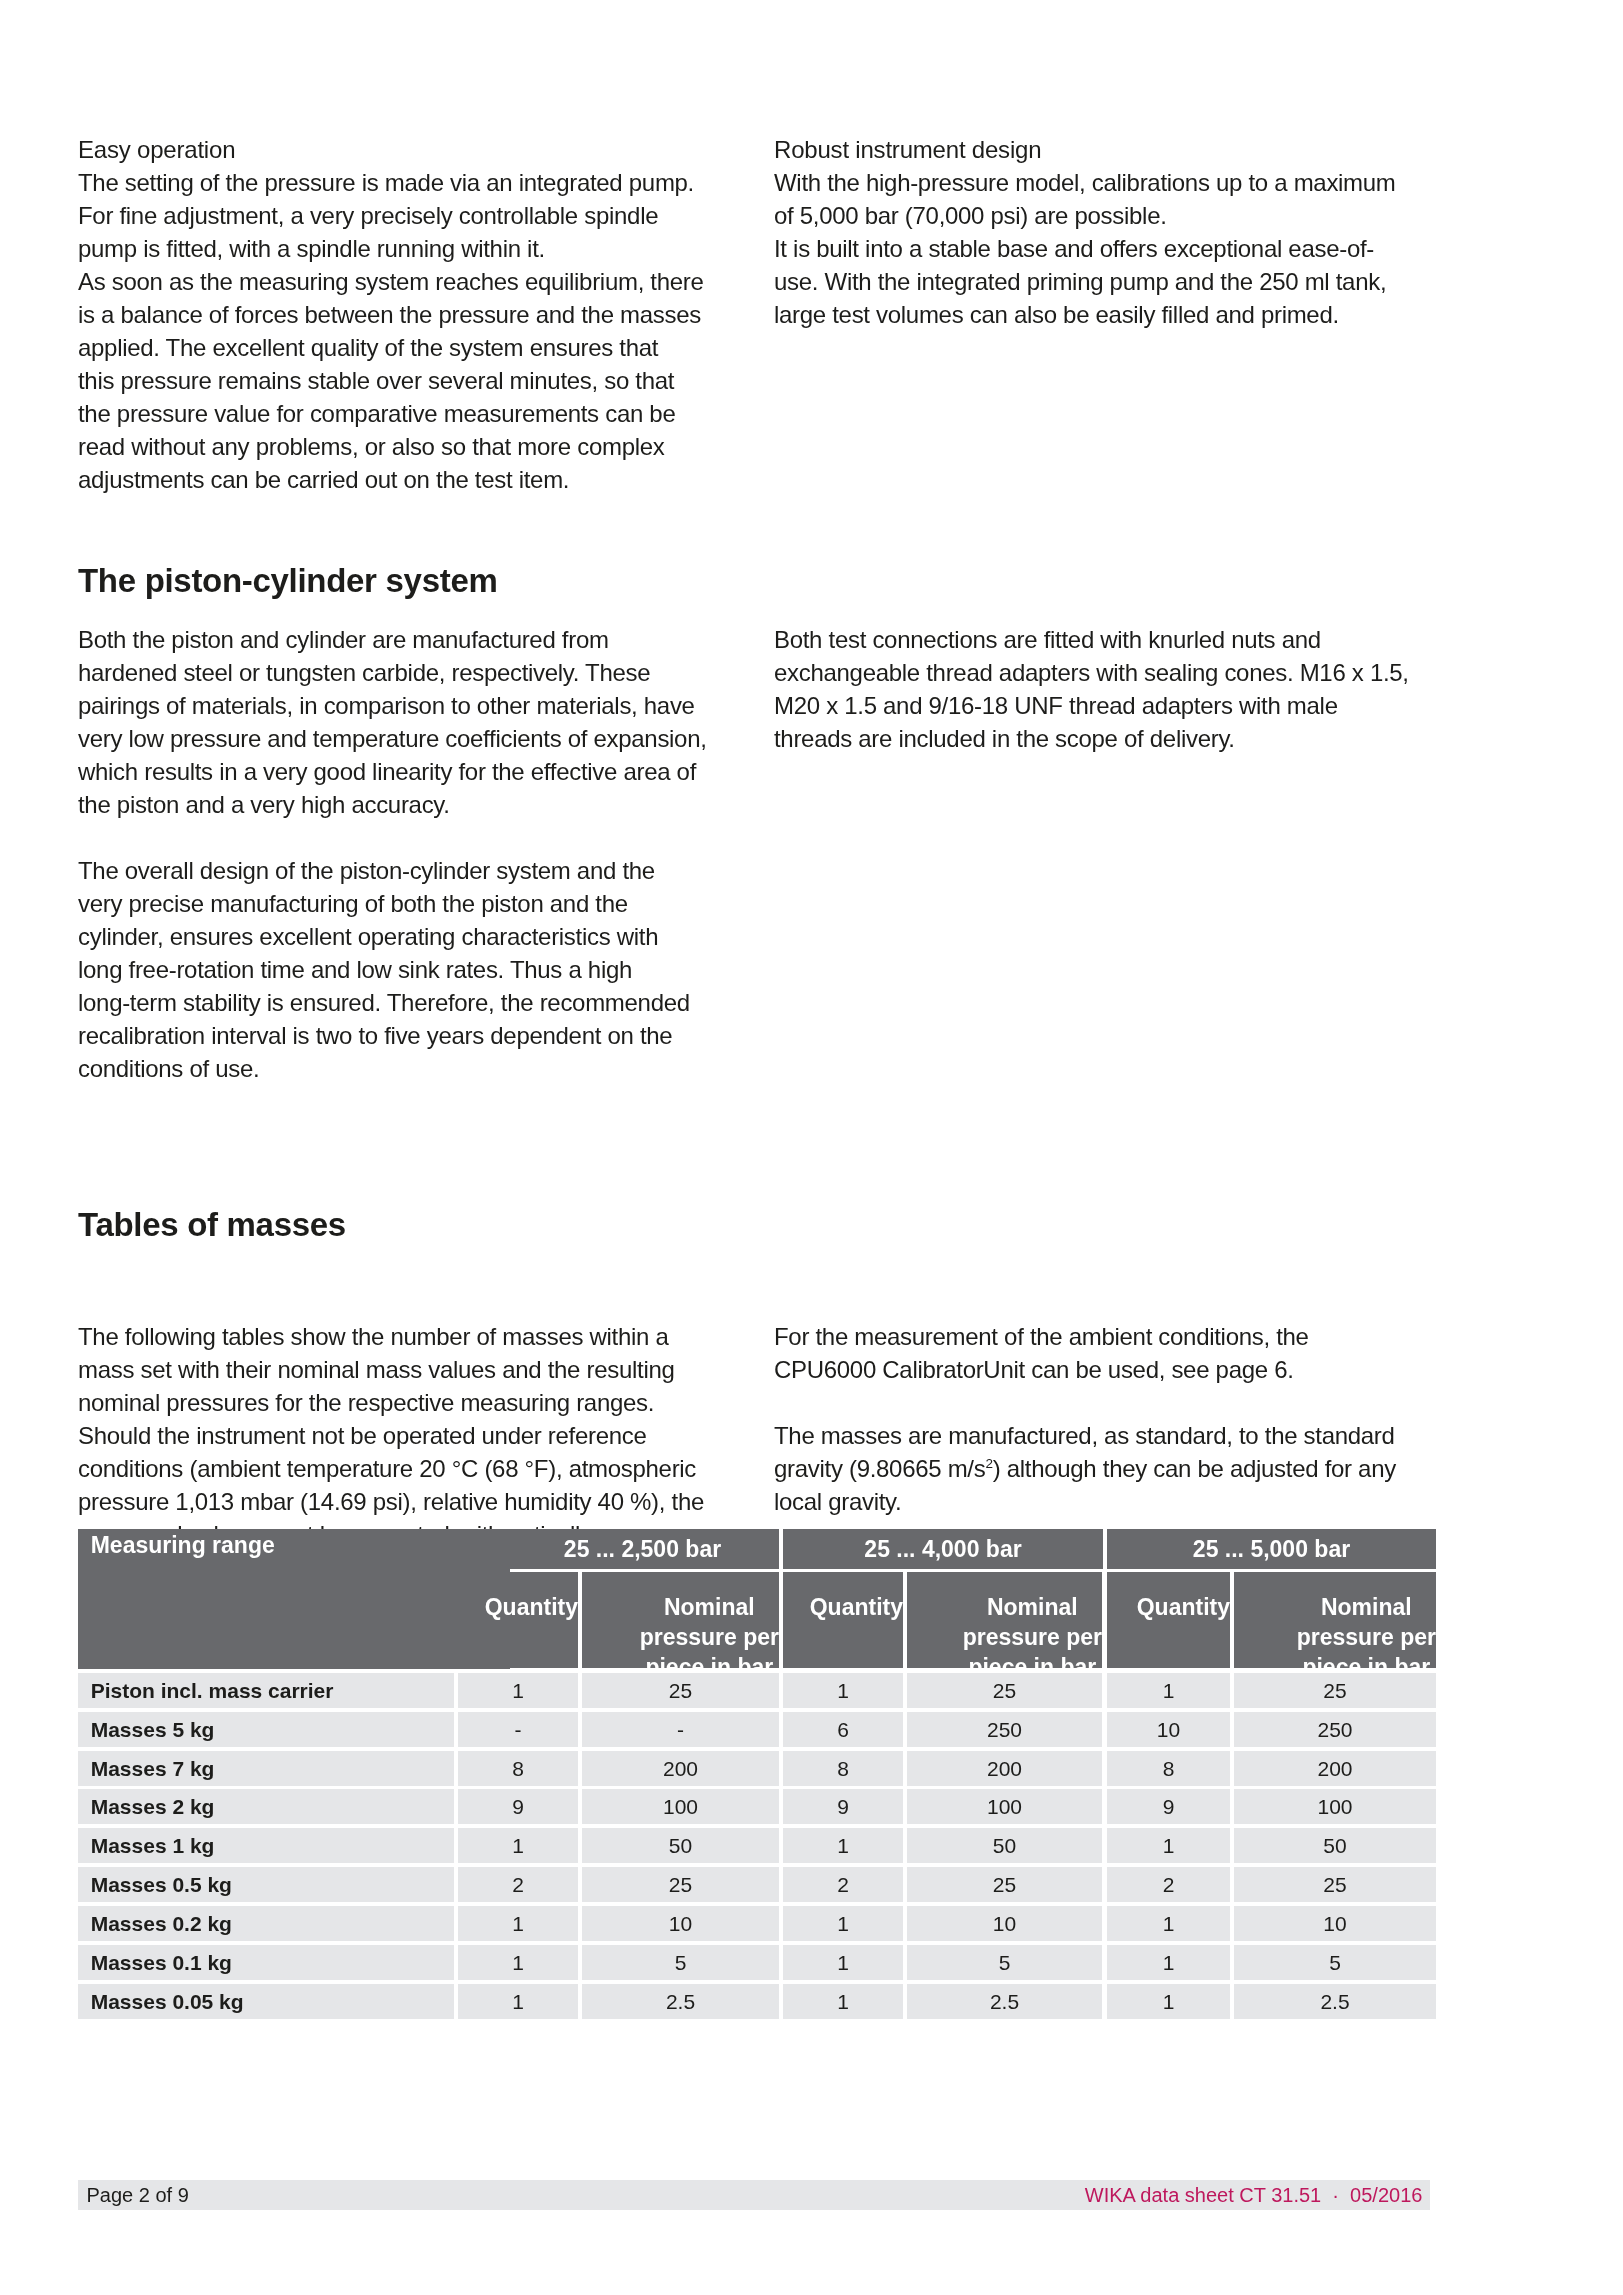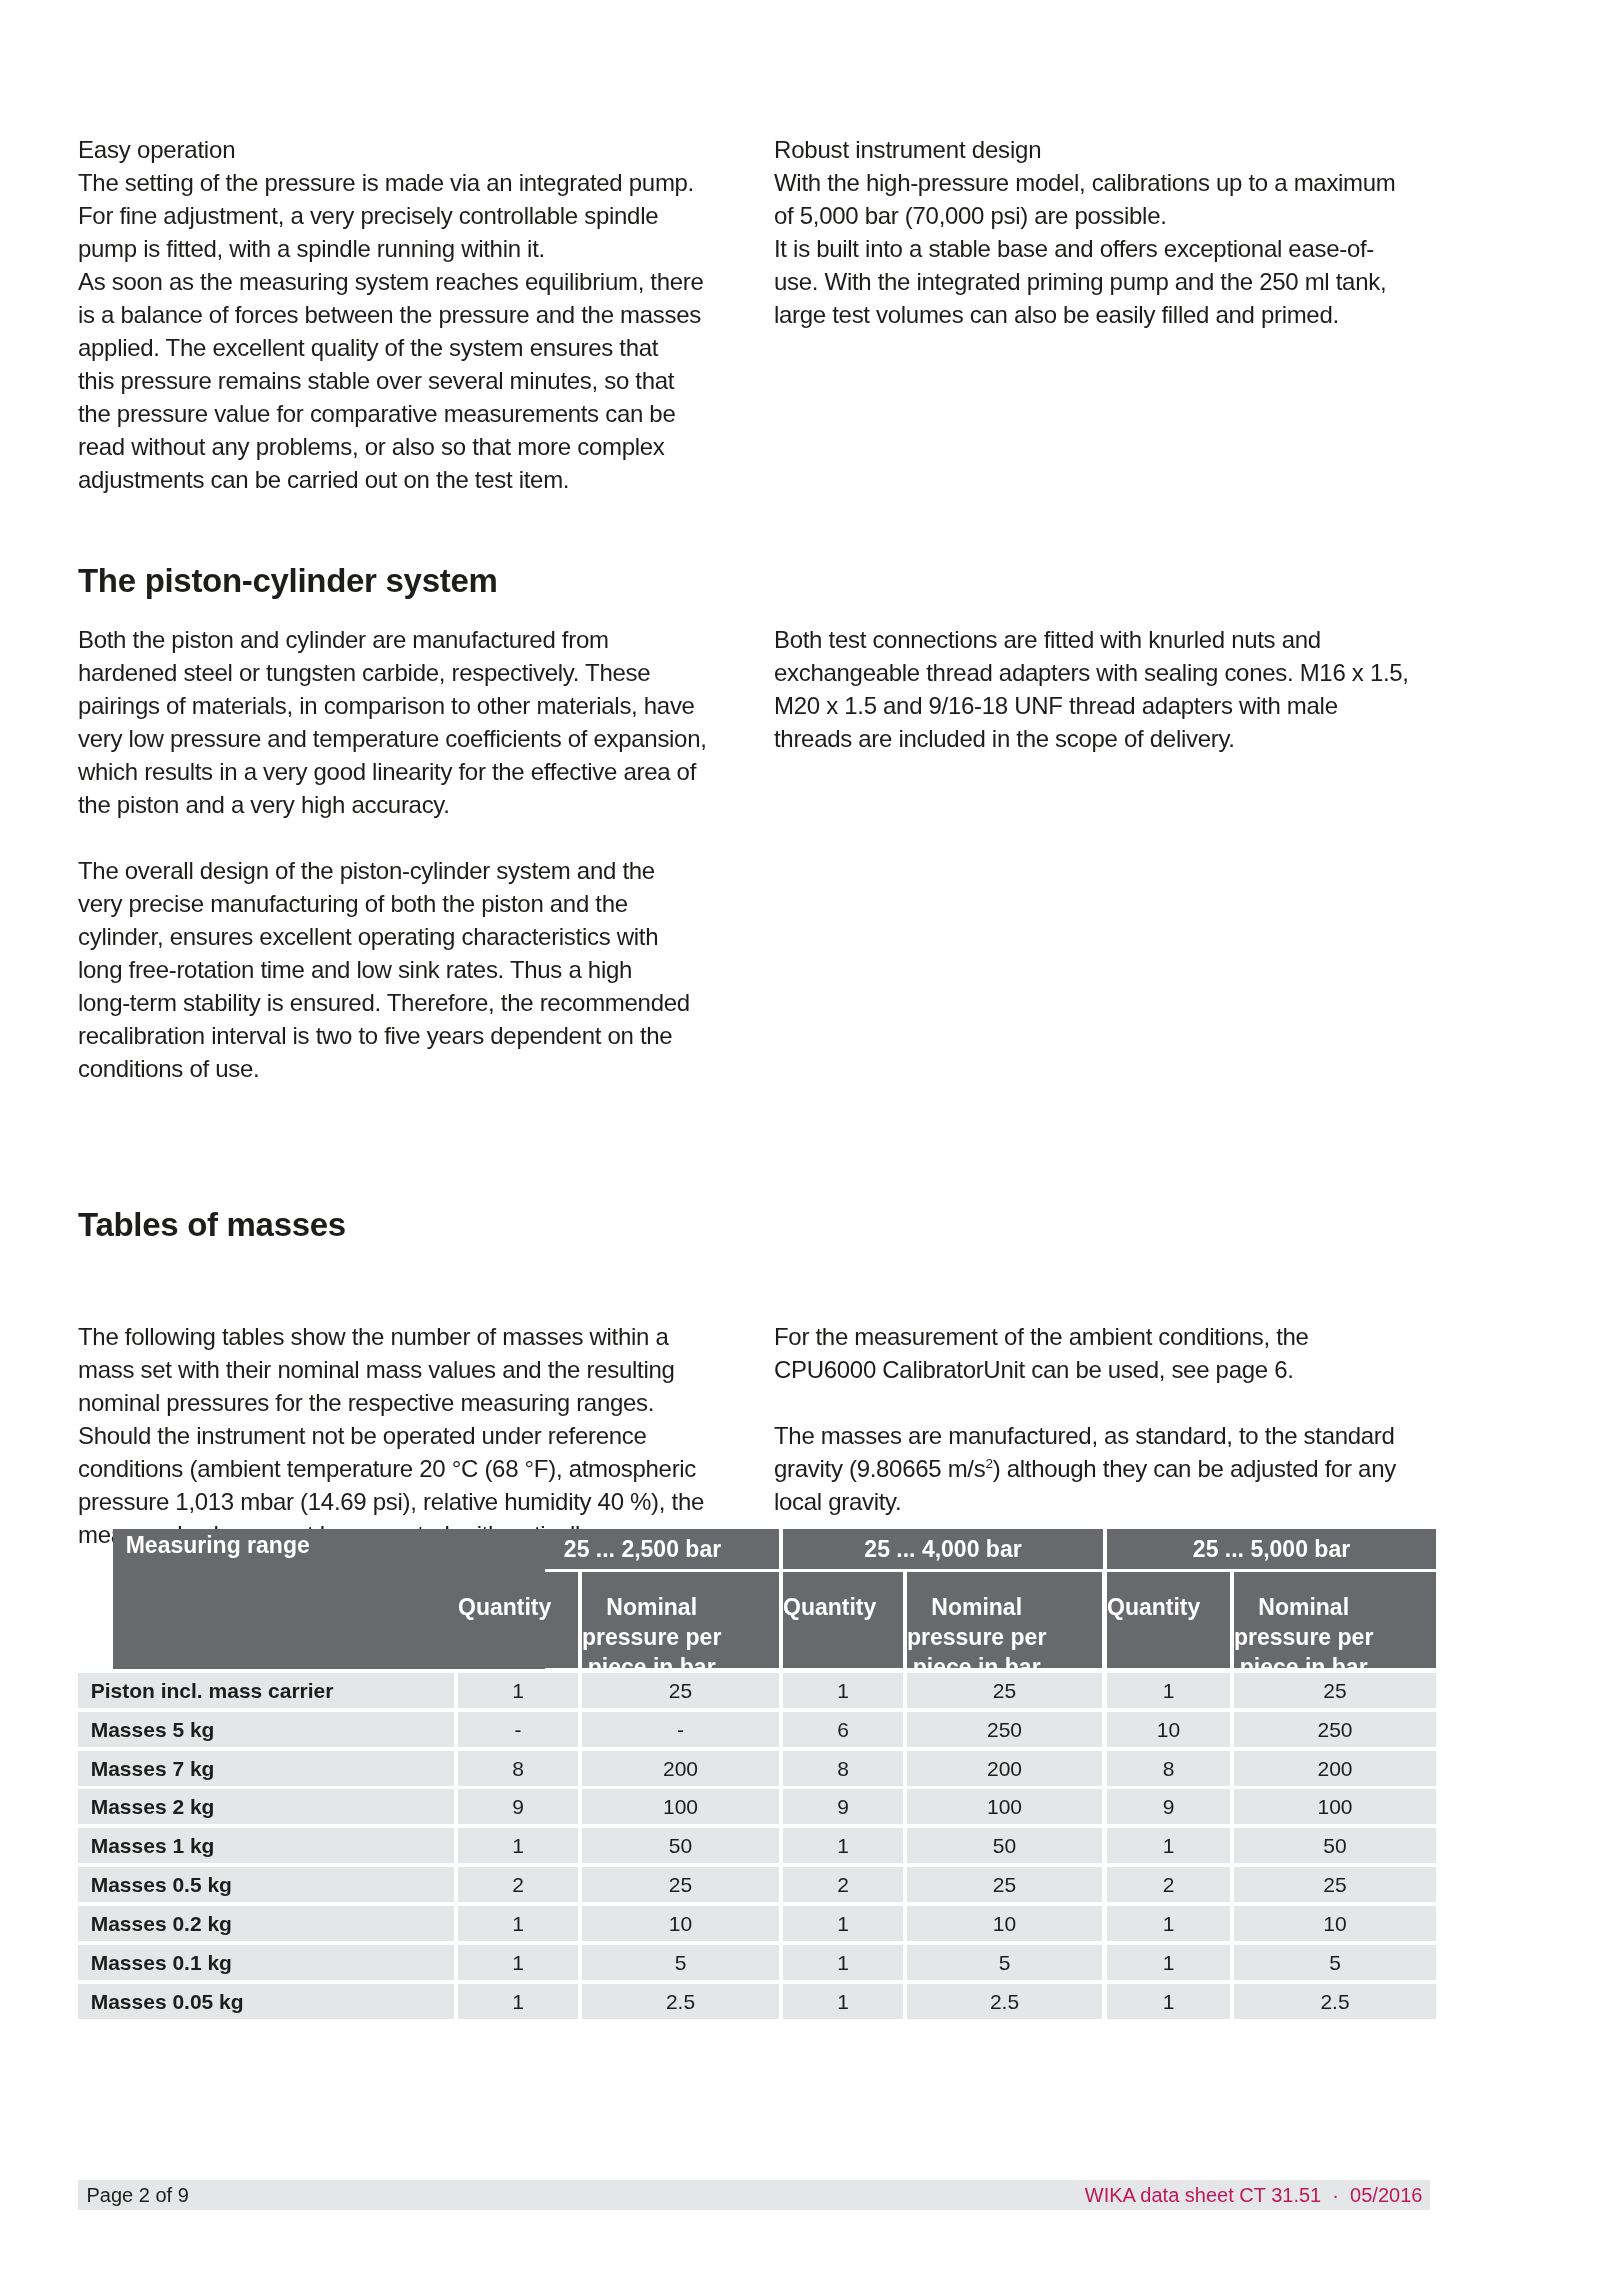--- a/index.html
+++ b/index.html
@@ -9,21 +9,21 @@
   .col-left { left:78px; }
   .col-right { left:774px; }
   .sub-h { font-weight:normal; font-size:24px; line-height:33px; margin:0; letter-spacing:-0.2px; }
   .para { font-size:24px; line-height:33px; margin:0; letter-spacing:-0.3px; white-space:pre-line; }
   .para + .para.gap { margin-top:33px; }
   .section-h { position:absolute; left:78px; font-weight:bold; font-size:33px; line-height:39px; margin:0; letter-spacing:-0.3px; }
   .grid { position:absolute; left:78px; top:1529px; }
   .cell { position:absolute; box-sizing:border-box; font-size:22px; display:flex; }
   .hdr { background:#68696c; color:#ffffff; font-weight:bold; }
   .hdr-range { justify-content:center; align-items:center; font-size:23px; }
-  .hdr-sub { justify-content:flex-start; align-items:flex-start; text-align:center; line-height:30px; padding-top:20px; font-size:23px; }
+  .hdr-sub { justify-content:flex-end; align-items:flex-start; text-align:center; line-height:30px; padding-top:20px; font-size:23px; }
   .hdr-main { align-items:flex-start; padding:3.4px 0 0 12.7px; font-size:23px; }
   .row-label { background:#e5e6e8; color:#1d1d1b; font-weight:bold; align-items:center; padding-left:12.7px; font-size:21px; }
   .row-val { background:#e5e6e8; color:#1d1d1b; justify-content:center; align-items:center; font-size:21px; }
 
   .footer-bar { position:absolute; left:78px; top:2180px; width:1352px; height:30px; background:#e5e6e8; }
   .footer-left { position:absolute; left:8.5px; top:0; line-height:30px; font-size:20px; color:#1d1d1b; }
   .footer-right { position:absolute; right:7.6px; top:0; line-height:30px; font-size:20px; color:#be185d; }
   sup { font-size:13.5px; line-height:0; }
 </style>
 </head>
@@ -86,21 +86,21 @@
 </div>
 <div class="col col-right" style="top:1320px;">
   <p class="para">For the measurement of the ambient conditions, the
 CPU6000 CalibratorUnit can be used, see page 6.</p>
   <p class="para gap"><span>The masses are manufactured, as standard, to the standard
 gravity (9.80665 m/s</span><sup>2</sup><span>) although they can be adjusted for any
 local gravity.</span></p>
 </div>
 
 <div class="grid" id="mass-grid">
-    <div class="cell hdr hdr-main" style="left: 0px; width: 432px; top: 0px; height: 140px; margin-left: 35px;">
+    <div class="cell hdr hdr-main" style="left: 0px; width: 432px; top: 0px; height: 140px;">
       <span style="white-space: pre-line;">Measuring range</span>
     </div>
     <div class="cell hdr hdr-range" style="left: 380px; width: 321px; top: 0px; height: 40px; padding-left: 48px;">
       <span style="white-space: pre-line;">25 ... 2,500 bar</span>
     </div>
     <div class="cell hdr hdr-sub" style="left: 380px; width: 120px; top: 43px; height: 96px;">
       <span style="white-space: pre-line;">Quantity</span>
     </div>
     <div class="cell hdr hdr-sub" style="left: 504px; width: 197px; top: 43px; height: 96px;">
       <span style="white-space: pre-line;">Nominal

